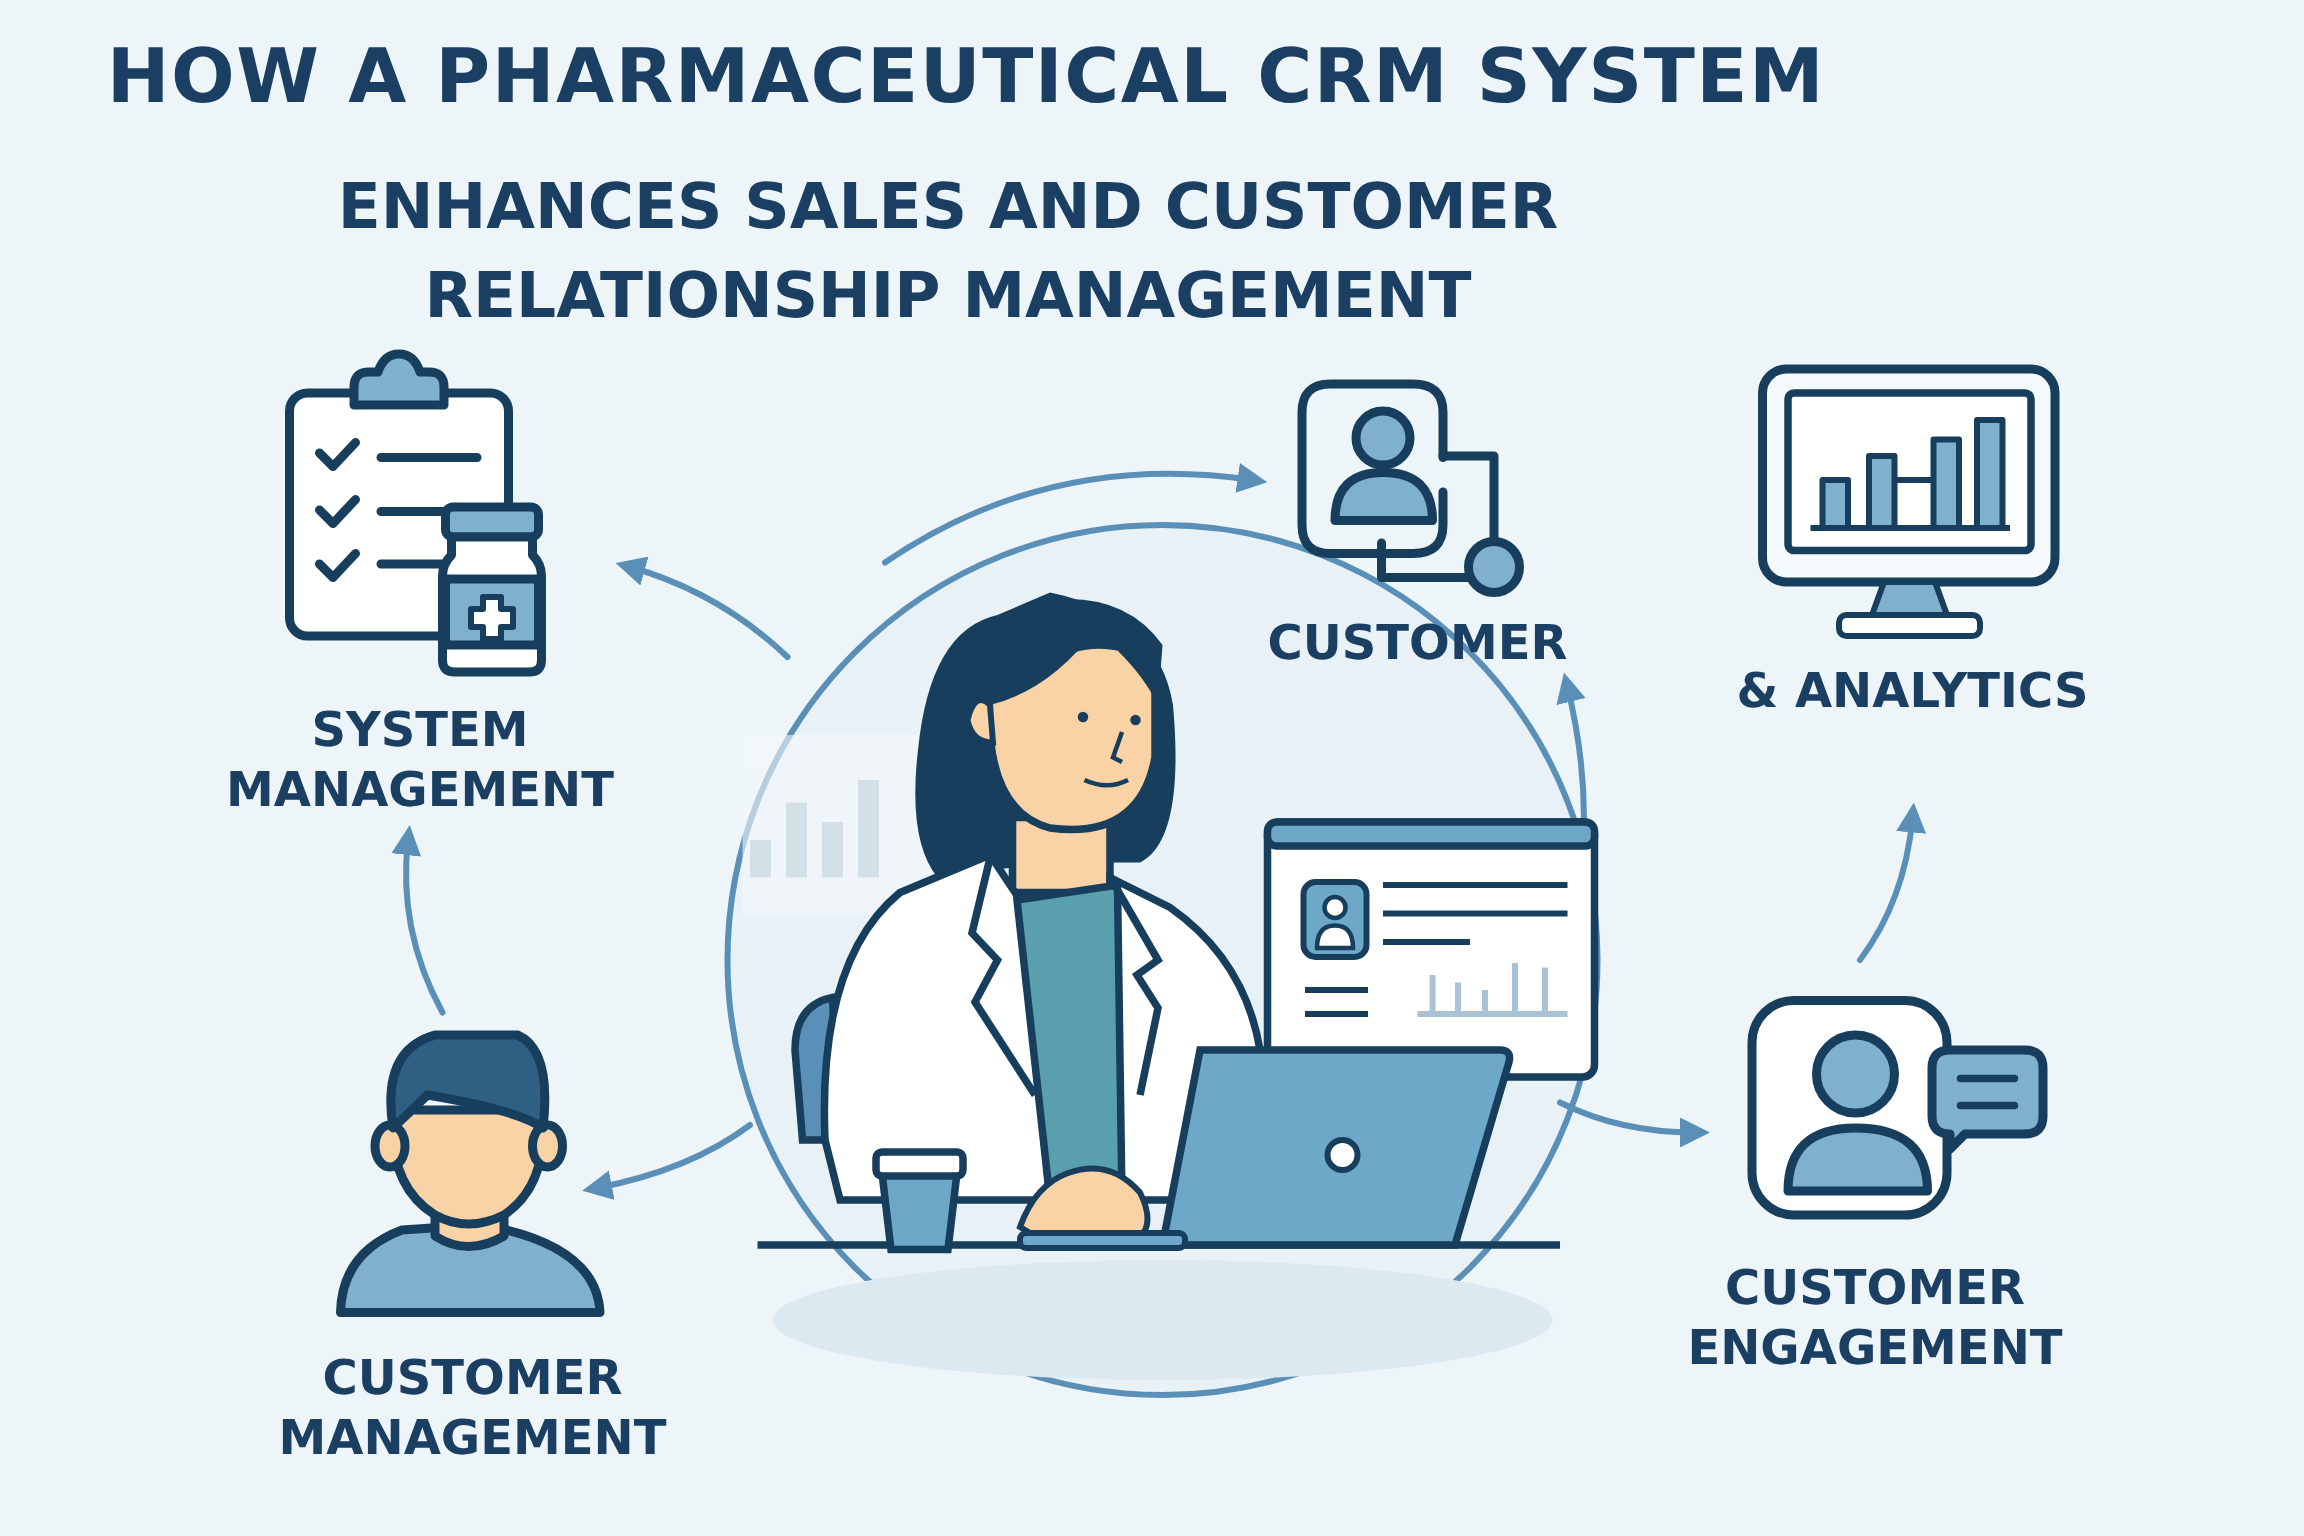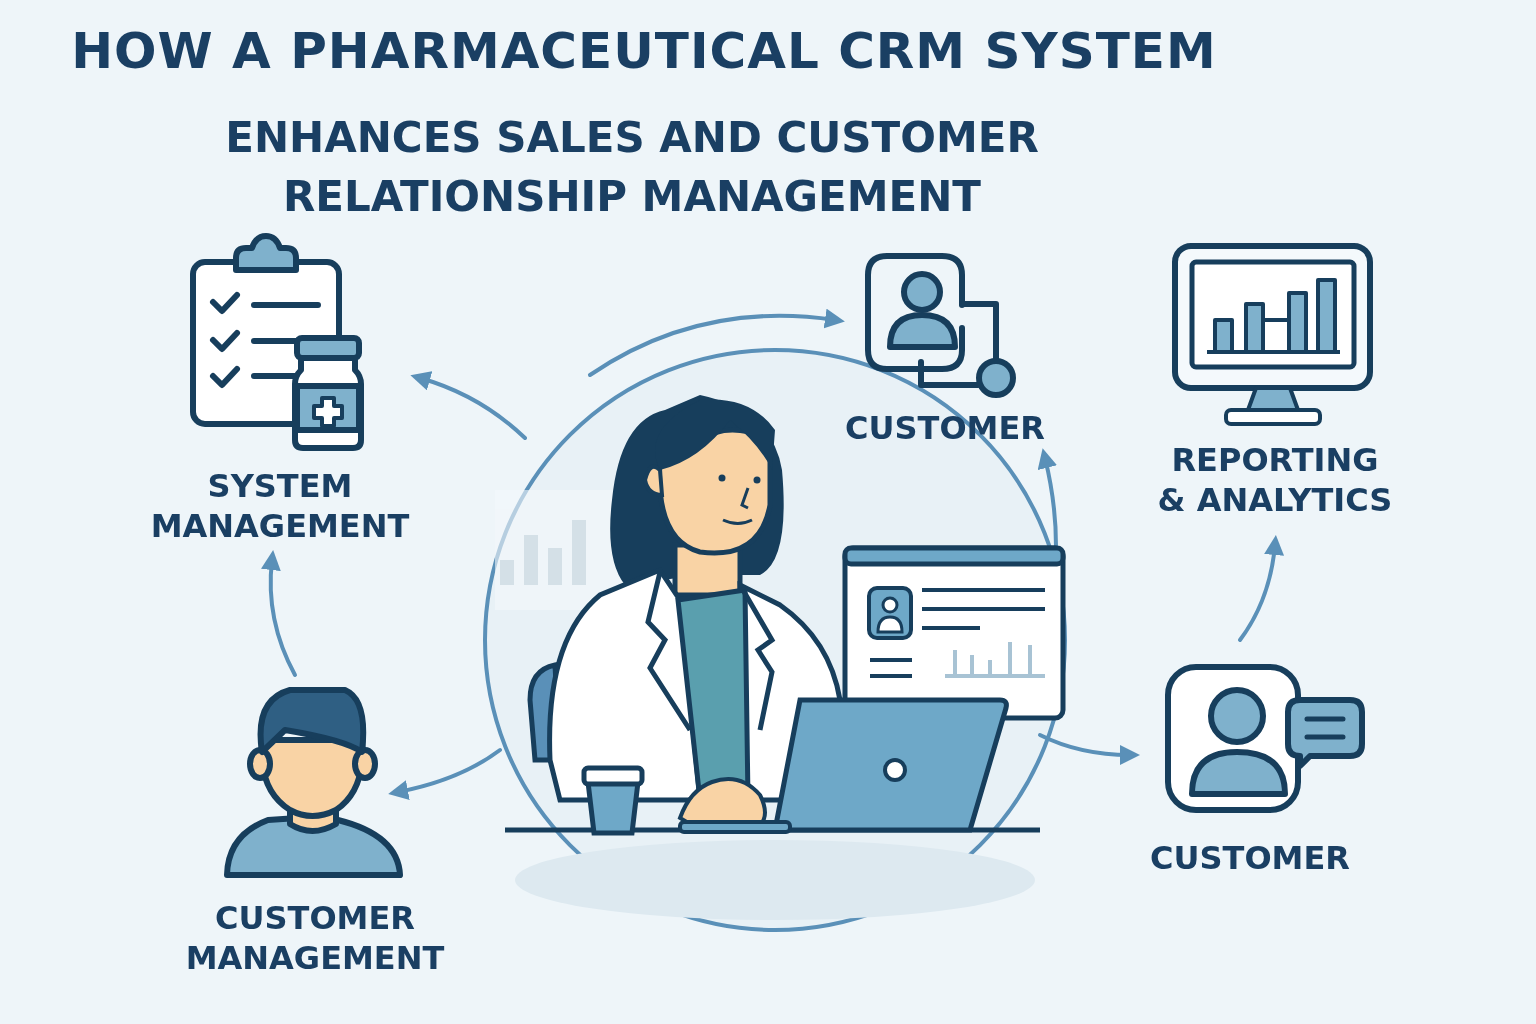--- a/index.html
+++ b/index.html
@@ -156,22 +156,22 @@
 </svg>
 
 <div class="label" style="left:130px; top:466px; width:300px;">
   <div>SYSTEM</div>
   <div>MANAGEMENT</div>
 </div>
 <div class="label" style="left:810px; top:408px; width:270px;">
   <div>CUSTOMER</div>
 </div>
 <div class="label" style="left:1130px; top:440px; width:290px;">
-  <div>REPORTING</div>
   <div>&amp; ANALYTICS</div>
 </div>
 <div class="label" style="left:1095px; top:838px; width:310px;">
   <div>CUSTOMER</div>
+  <div>ENGAGEMENT</div>
 </div>
 <div class="label" style="left:160px; top:898px; width:310px;">
   <div>CUSTOMER</div>
   <div>MANAGEMENT</div>
 </div>
 
 </body></html>

